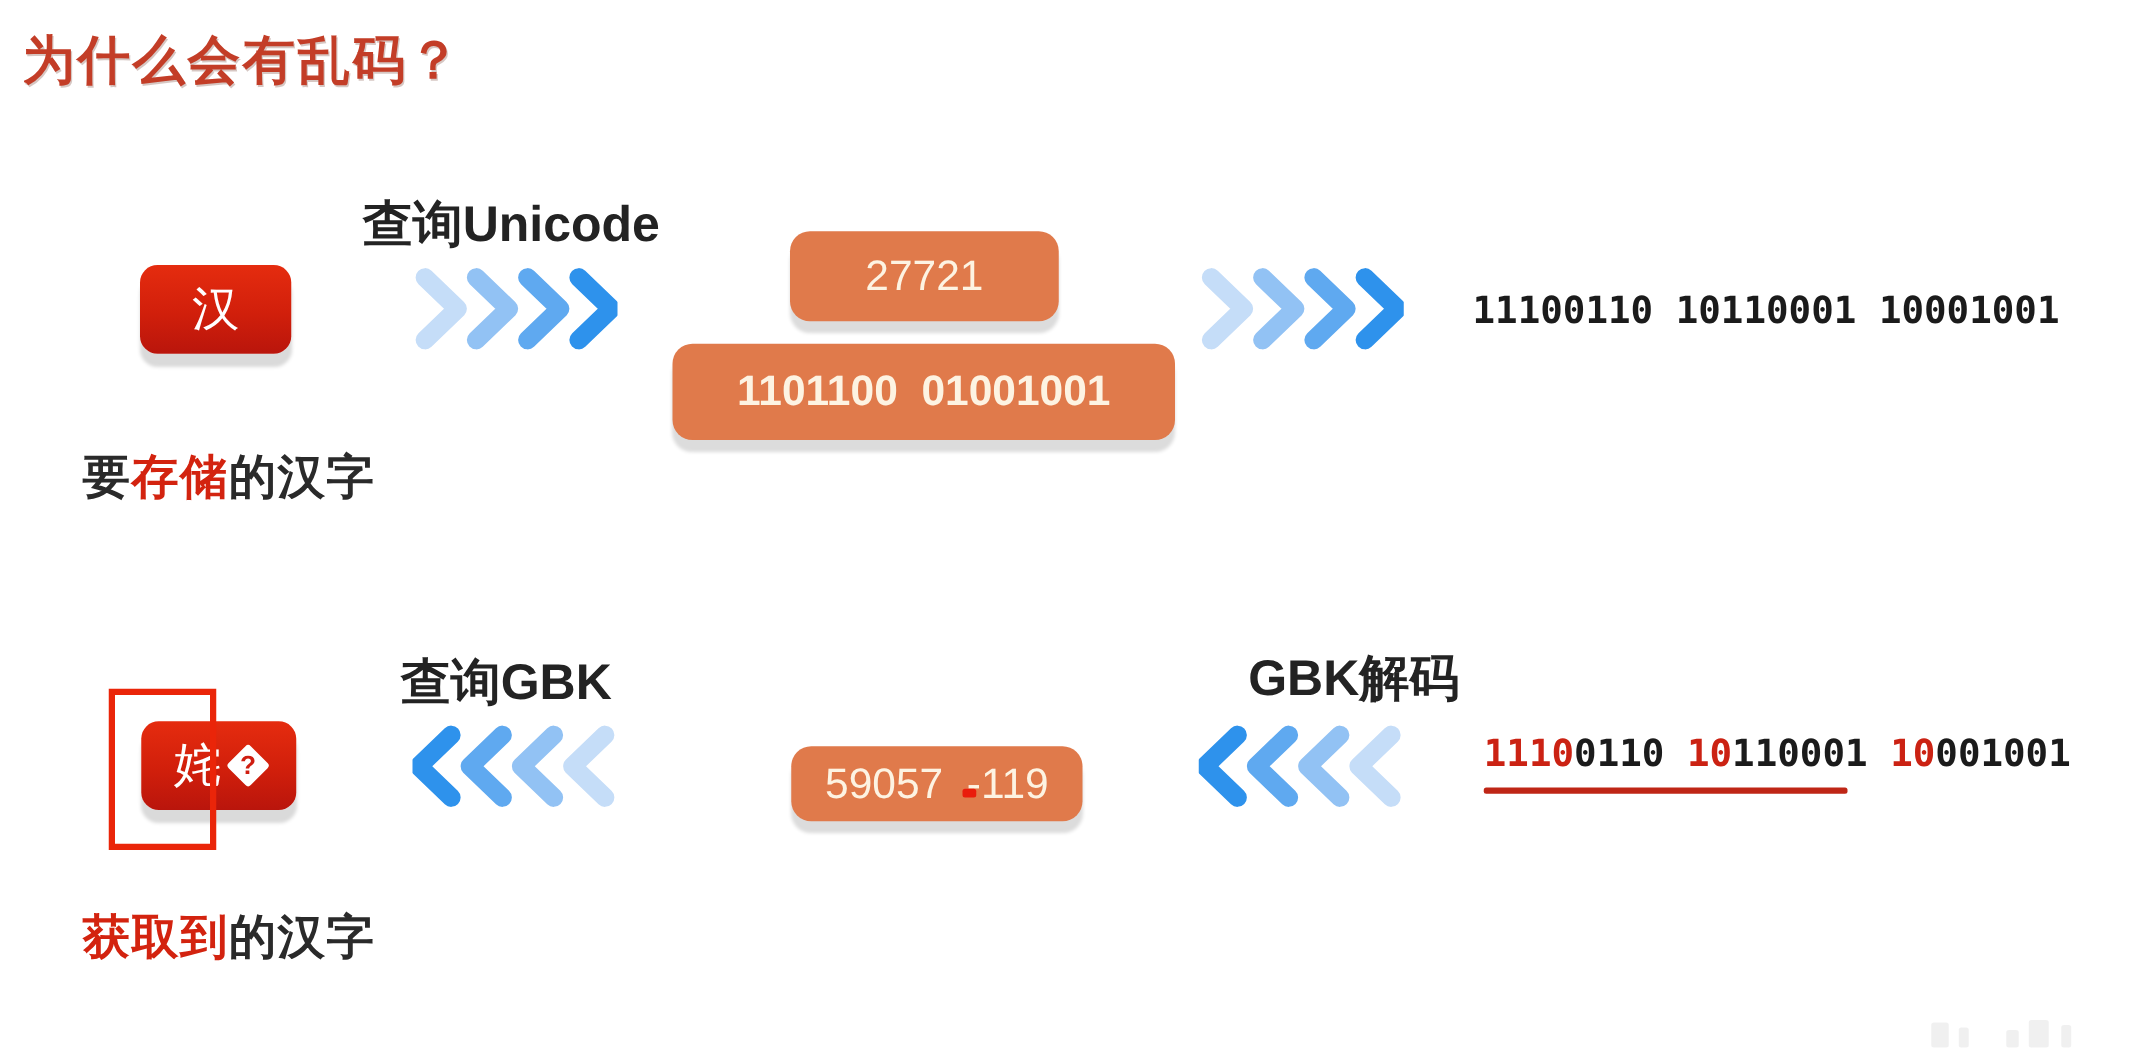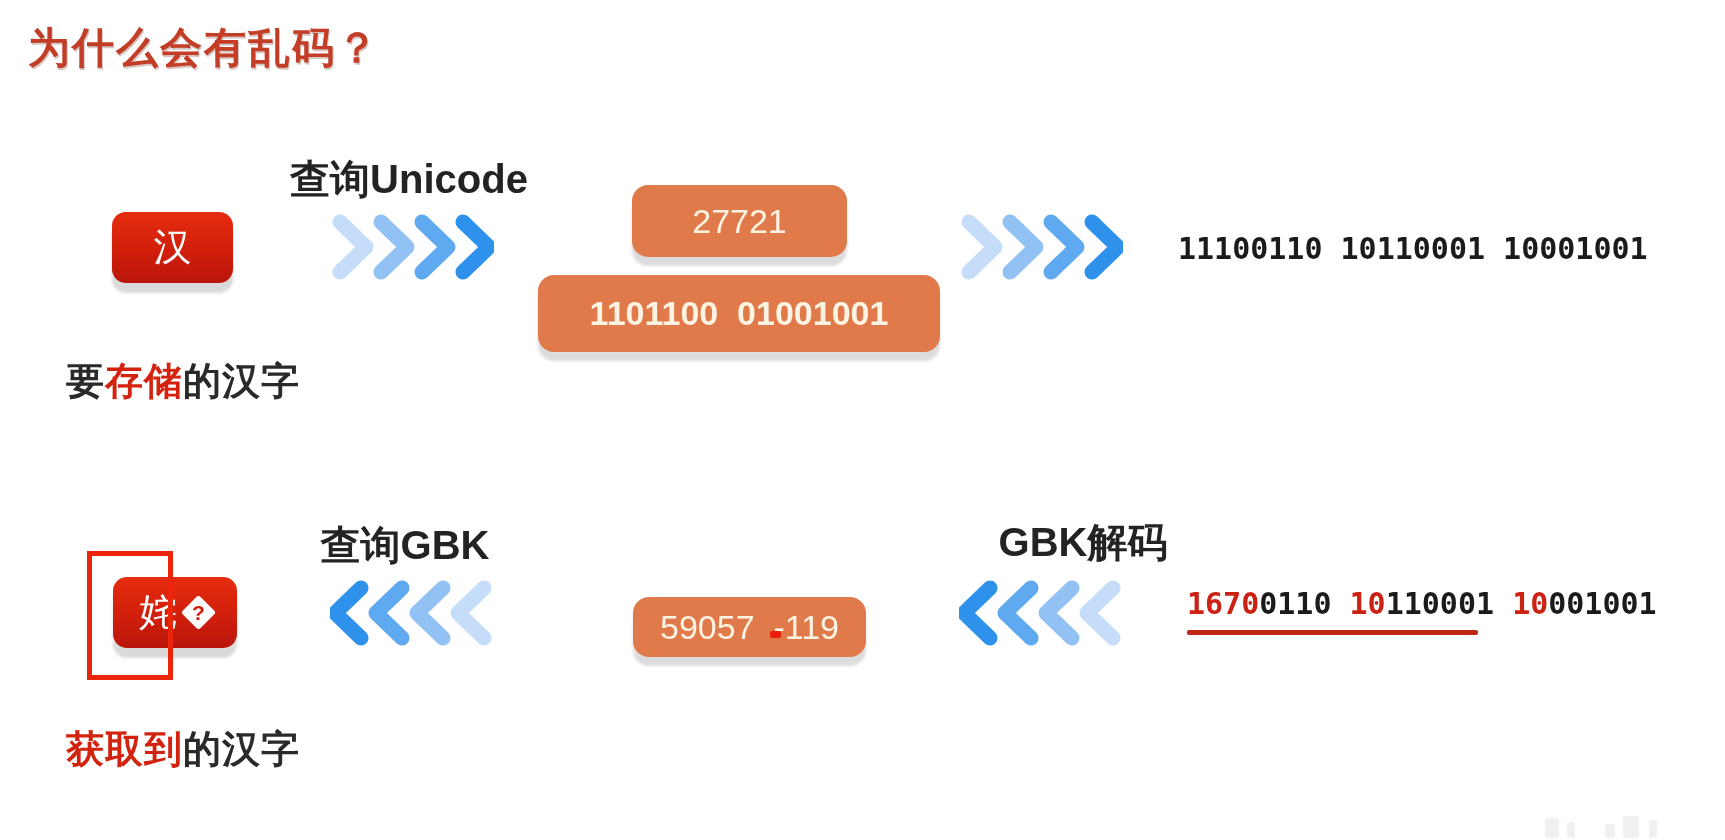--- a/index.html
+++ b/index.html
@@ -2,21 +2,21 @@
 <html><head>
 <meta charset="utf-8">
 <style>
   html,body{margin:0;padding:0;background:#ffffff;}
   #canvas{
     position:relative;width:1725px;height:840px;background:#ffffff;overflow:hidden;
     font-family:"Liberation Sans","DejaVu Sans",sans-serif;
   }
   .abs{position:absolute;}
   .title{
-    left:28px;top:20px;font-size:42px;font-weight:700;color:#c33d27;
+    left:18px;top:20px;font-size:42px;font-weight:700;color:#c33d27;
     letter-spacing:2px;text-shadow:1px 2px 0 rgba(90,30,15,0.25);white-space:nowrap;
   }
   .red-box{
     width:121px;height:71px;border-radius:14px;
     background:linear-gradient(180deg,#e52c0f 0%,#d11f0b 55%,#b9150c 100%);
     box-shadow:0 10px 3px #dadada;
     display:flex;align-items:center;justify-content:center;
     color:#ffffff;font-size:38px;font-weight:400;z-index:2;
   }
   .step-label{
@@ -124,21 +124,21 @@
 
   <div class="abs step-label" style="left:1045px;top:515px;margin-left:38px;">GBK解码</div>
 
   <svg class="abs chev" style="left:959px;top:578px;" viewBox="0 0 164 68">
     <polyline points="31,9 5,34 31,59" fill="none" stroke-width="15" stroke-linecap="round" stroke-linejoin="round" stroke="#2e92ec"></polyline>
     <polyline points="72,9 46,34 72,59" fill="none" stroke-width="15" stroke-linecap="round" stroke-linejoin="round" stroke="#5fa9f0"></polyline>
     <polyline points="113,9 87,34 113,59" fill="none" stroke-width="15" stroke-linecap="round" stroke-linejoin="round" stroke="#92c2f4"></polyline>
     <polyline points="154,9 128,34 154,59" fill="none" stroke-width="15" stroke-linecap="round" stroke-linejoin="round" stroke="#c5ddf8"></polyline>
   </svg>
 
-  <div class="abs mono" style="left:1187px;top:586px;"><span style="color: rgb(203, 34, 19);">1670</span><span style="color: rgb(27, 27, 27);">0110 </span><span style="color: rgb(203, 34, 19);">10</span><span style="color: rgb(27, 27, 27);">110001 </span><span style="color: rgb(203, 34, 19);">10</span><span style="color: rgb(27, 27, 27);">001001</span></div>
+  <div class="abs mono" style="left:1187px;top:586px;"><span style="color: rgb(203, 34, 19);">1110</span><span style="color: rgb(27, 27, 27);">0110 </span><span style="color: rgb(203, 34, 19);">10</span><span style="color: rgb(27, 27, 27);">110001 </span><span style="color: rgb(203, 34, 19);">10</span><span style="color: rgb(27, 27, 27);">001001</span></div>
 
   <div class="abs underline-bar" style="left:1187px;top:630px;width:291px;"></div>
 
   <div class="abs caption" style="left:66px;top:724px;">
     <span class="hl">获取到</span><span>的汉字</span>
   </div>
 
   <div class="abs" style="left:1545px;top:812px;width:170px;height:28px;opacity:0.8;">
     <span class="watermark-bar" style="left:0px;top:6px;width:14px;height:20px;"></span>
     <span class="watermark-bar" style="left:22px;top:10px;width:8px;height:16px;"></span>

